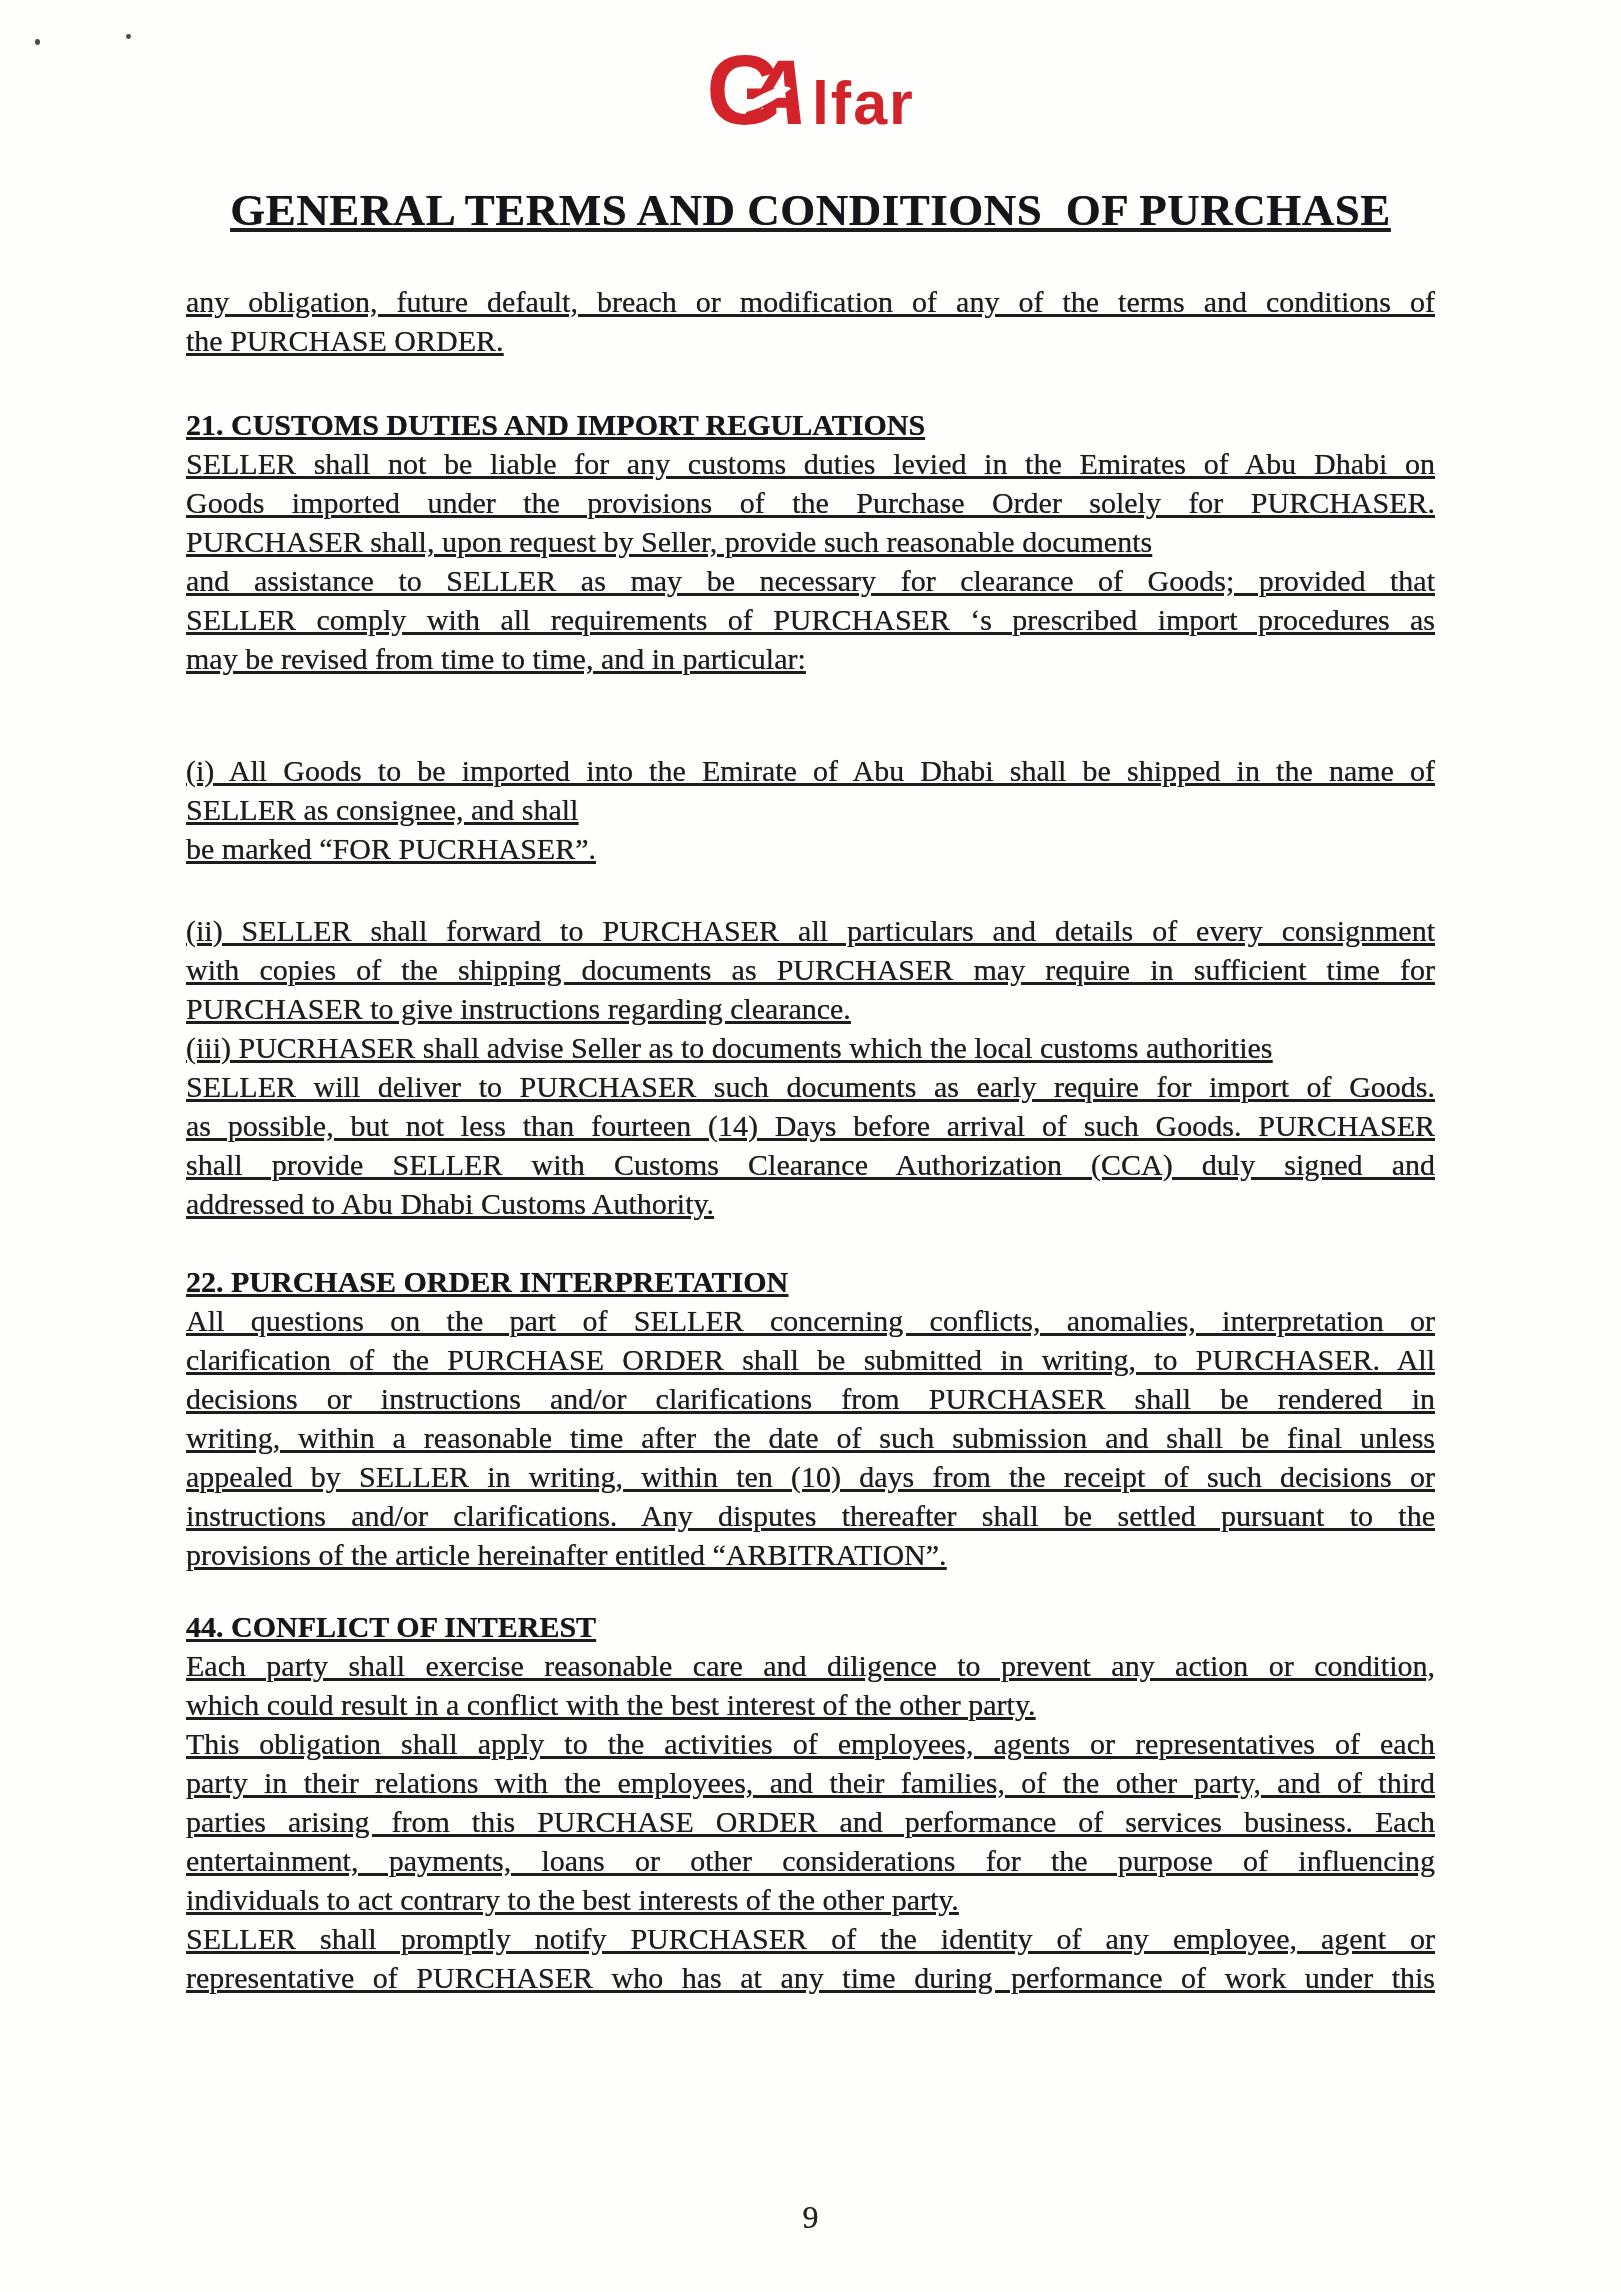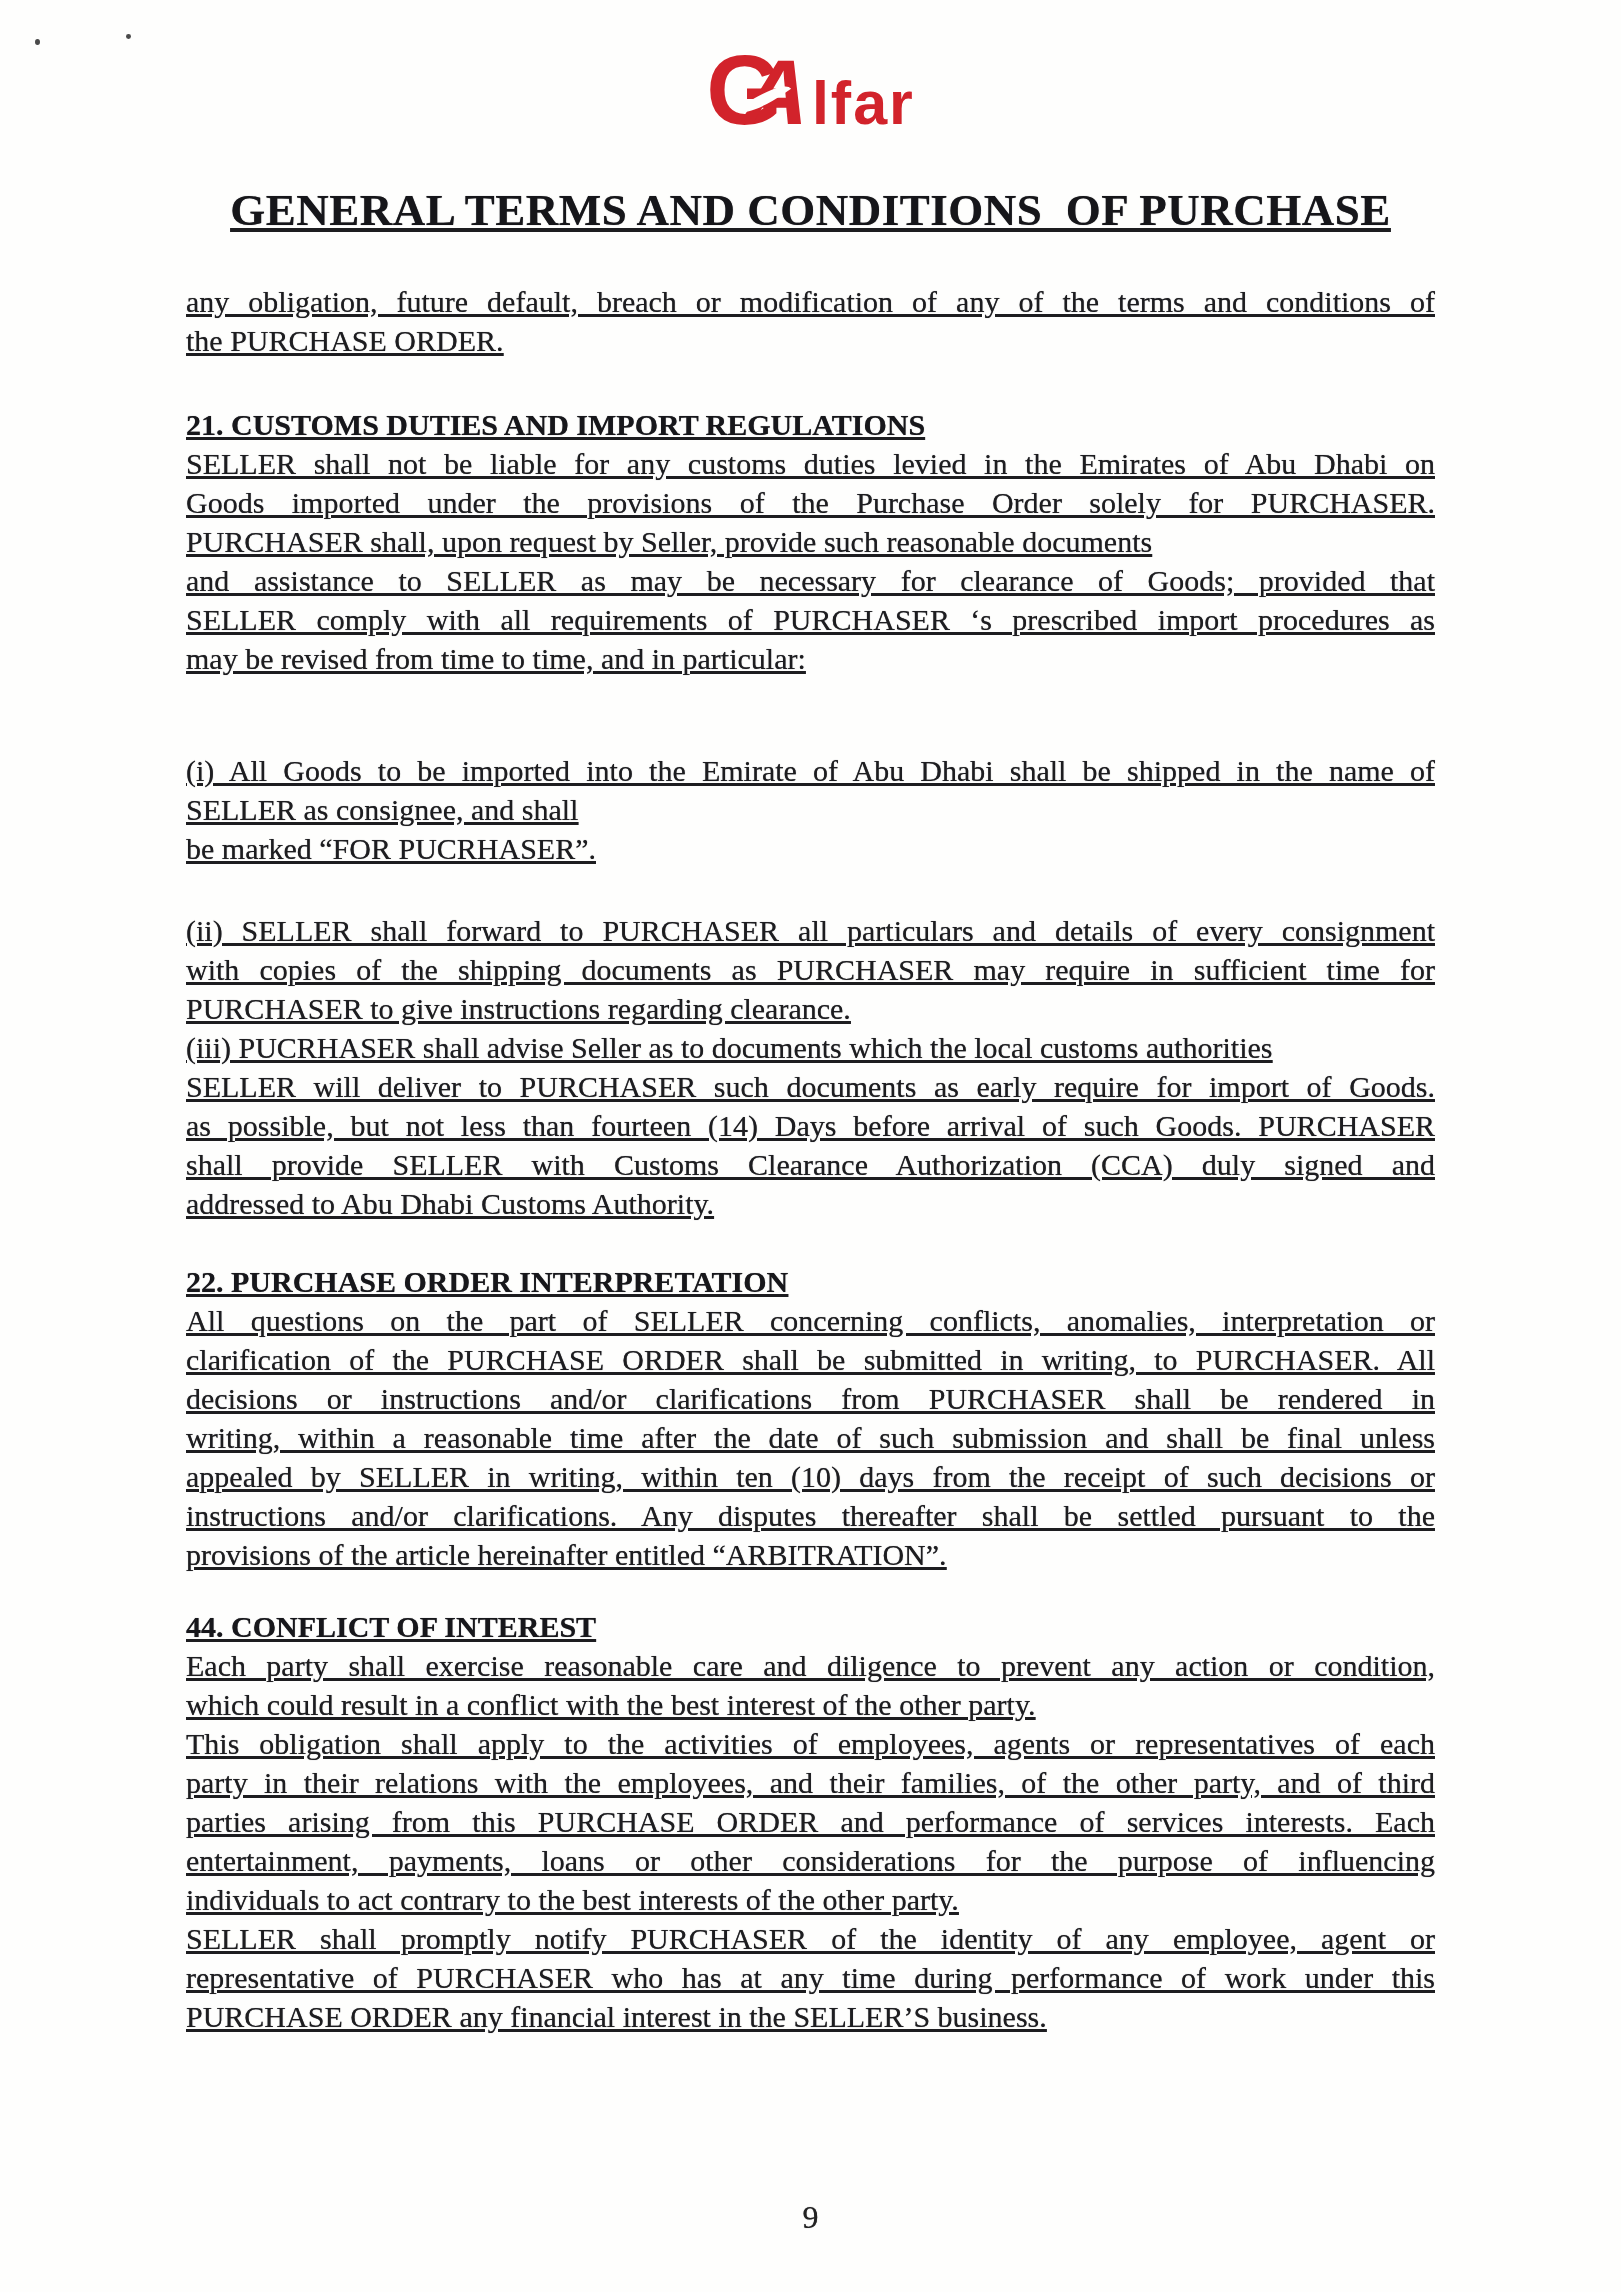--- a/index.html
+++ b/index.html
@@ -118,24 +118,23 @@
       <div class="ln j">instructions and/or clarifications. Any disputes thereafter shall be settled pursuant to the</div>
       <div class="ln l">provisions of the article hereinafter entitled “ARBITRATION”.</div>
     </div>
 
     <div class="ln l h" id="s23h">44. CONFLICT OF INTEREST</div>
     <div id="s23b">
       <div class="ln j">Each party shall exercise reasonable care and diligence to prevent any action or condition,</div>
       <div class="ln l">which could result in a conflict with the best interest of the other party.</div>
       <div class="ln j">This obligation shall apply to the activities of employees, agents or representatives of each</div>
       <div class="ln j">party in their relations with the employees, and their families, of the other party, and of third</div>
-      <div class="ln j">parties arising from this PURCHASE ORDER and performance of services interests. Each</div>
+      <div class="ln j">parties arising from this PURCHASE ORDER and performance of services business. Each</div>
       <div class="ln j">entertainment, payments, loans or other considerations for the purpose of influencing</div>
       <div class="ln l">individuals to act contrary to the best interests of the other party.</div>
       <div class="ln j">SELLER shall promptly notify PURCHASER of the identity of any employee, agent or</div>
       <div class="ln j">representative of PURCHASER who has at any time during performance of work under this</div>
-      <div class="ln l">PURCHASE ORDER any financial interest in the SELLER’S business.</div>
     </div>
   </div>
 
   <div class="pageno">9</div>
 </div>
 
 
 </body></html>

